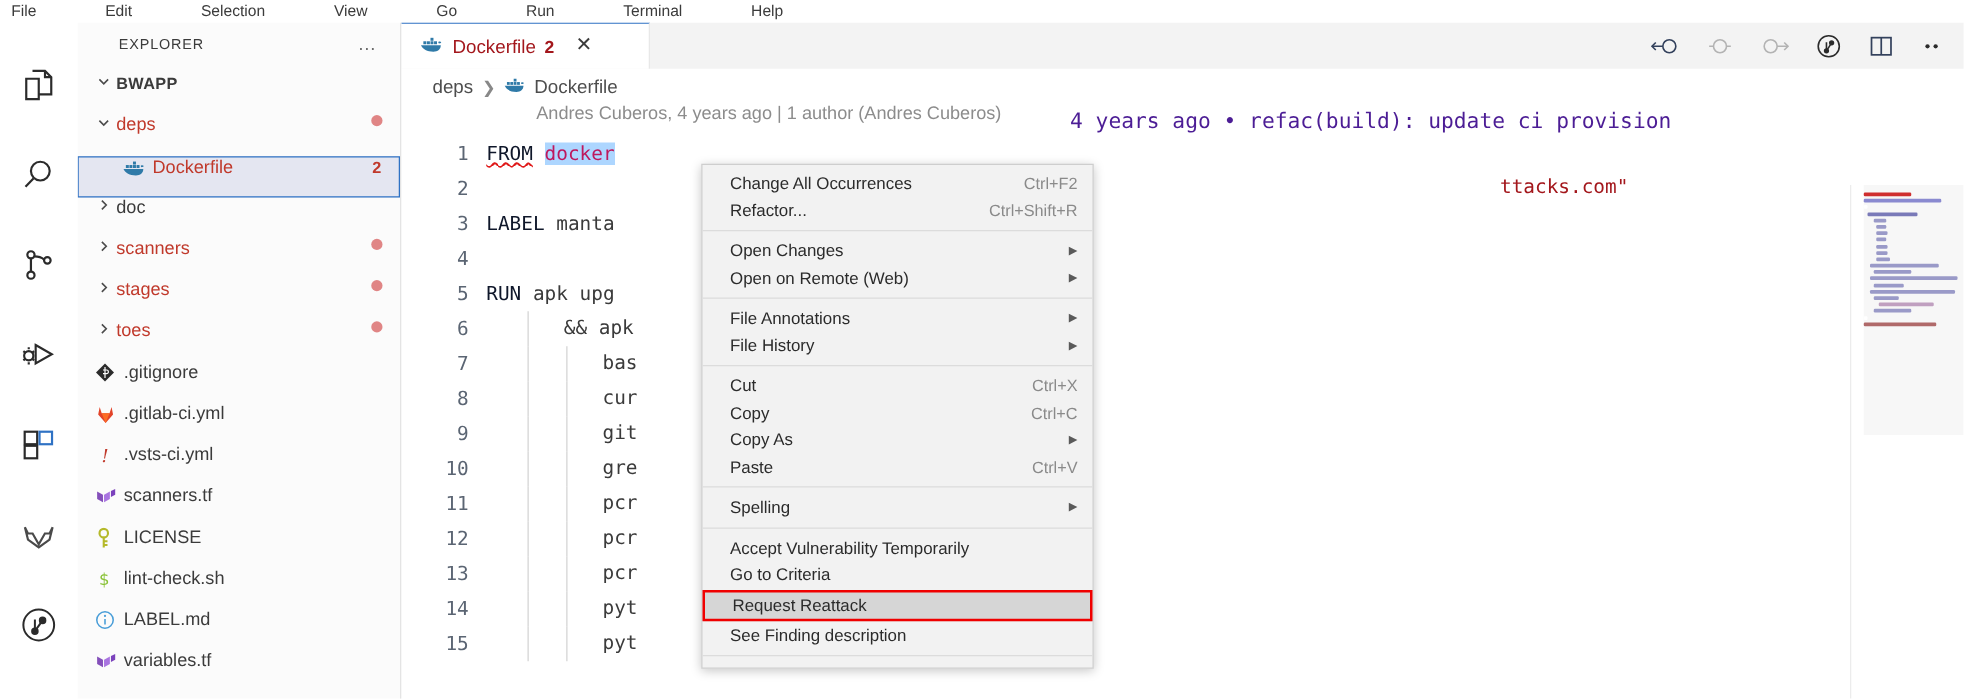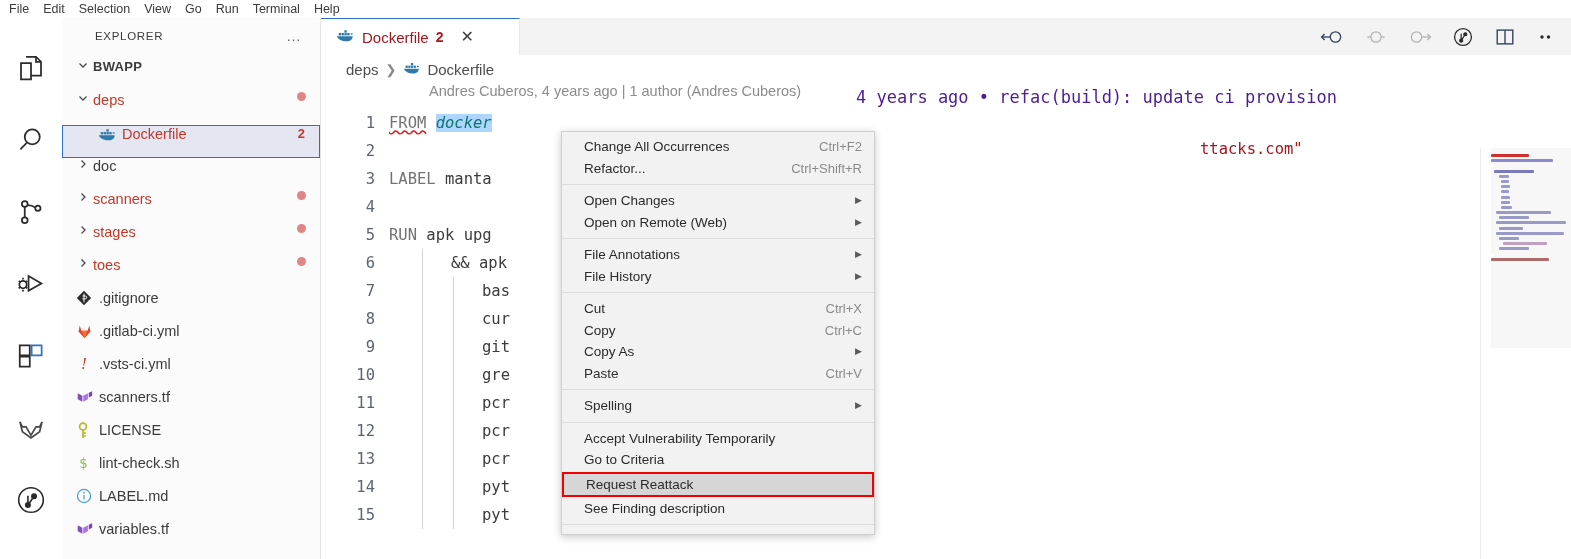--- a/index.html
+++ b/index.html
@@ -9,21 +9,21 @@
     background: #ffffff;
     font-family: "Liberation Sans", sans-serif;
     -webkit-font-smoothing: antialiased;
   }
   #app { position: relative; width: 1571px; height: 559px; background: #ffffff; }
 
   
   .menubar {
     position: absolute; top: 0; left: 0; width: 1571px; height: 18px;
     background: #ffffff; display: flex; align-items: center;
-    padding-left: 2px; z-index: 30;
+    padding-left: 2px; z-index: 30; gap: 41px;
   }
   .menubar-item {
     font-size: 12.5px; color: #3b3b3b; padding: 0 7px; line-height: 18px;
     white-space: nowrap; cursor: default;
   }
 
   
   .activitybar {
     position: absolute; top: 18px; left: 0; width: 62px; height: 541px;
     background: #ffffff; display: flex; flex-direction: column;
@@ -120,25 +120,25 @@
   .code-lines { position: absolute; top: 26px; left: 0; right: 0; }
   .cline {
     display: flex; height: 28px; align-items: center; white-space: nowrap;
     font-family: "DejaVu Sans Mono", monospace; font-size: 15.5px;
   }
   .lnum {
     width: 68px; flex: 0 0 68px; text-align: right; padding-right: 14px;
     color: #5b6573; font-family: "DejaVu Sans Mono", monospace; font-size: 15.5px;
   }
   .ccontent { position: relative; color: #3b3b3b; }
-  .kw { color: #737373; font-weight: normal; }
+  .kw { color: #0f172a; font-weight: normal; }
   .kw.squiggle {
     text-decoration: underline wavy #e01b1b; text-decoration-skip-ink: none;
   }
-  .sel { background: #add6ff; color: #0f766e; font-style: italic; }
+  .sel { background: #add6ff; color: #be185d; }
   .indent-guide {
     display: inline-block; border-left: 1px solid #d3d3d3; height: 28px;
     vertical-align: middle;
   }
 
   .inline-blame {
     position: absolute; left: 535px; top: 4px; font-size: 17px;
     font-family: "DejaVu Sans Mono", monospace; color: #4c1d95; white-space: nowrap;
   }
 

